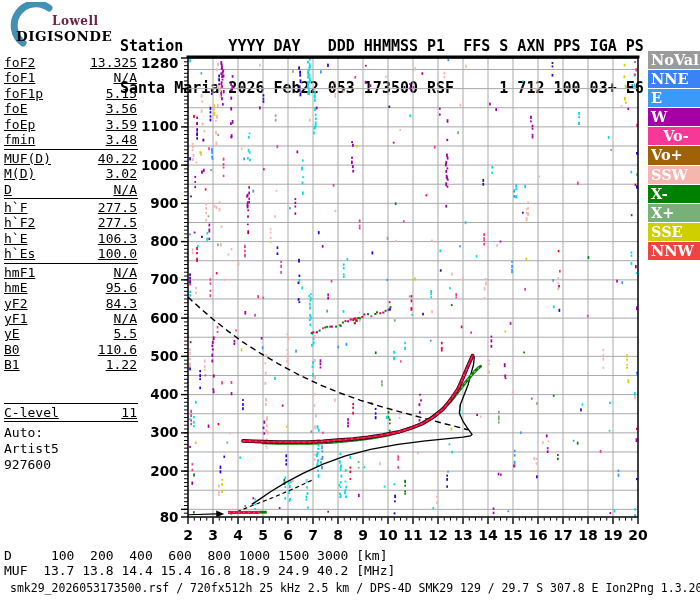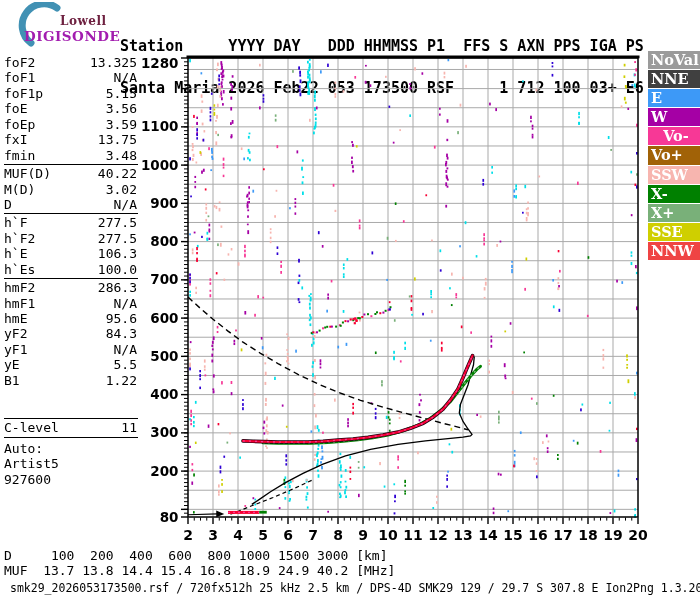--- a/index.html
+++ b/index.html
@@ -3,28 +3,28 @@
 <meta charset="utf-8">
 <style>
   html,body{margin:0;padding:0;}
   body{
     width:700px;height:600px;position:relative;overflow:hidden;
     background:#fff;color:#000;
     font-family:"DejaVu Sans Mono","Liberation Mono",monospace;
   }
   .abs{position:absolute;}
   
-  #logo{left:16px;top:2px;width:112px;height:48px;}
+  #logo{left:8px;top:2px;width:112px;height:48px;}
   #logo-line1{position:absolute;left:44px;top:12px;font:bold 12px "DejaVu Serif",serif;color:#6e2140;letter-spacing:0.5px;}
-  #logo-line2{position:absolute;left:8px;top:26px;font:bold 13.5px "DejaVu Serif",serif;color:#a21caf;letter-spacing:0.5px;text-align:center;}
+  #logo-line2{position:absolute;left:8px;top:26px;font:bold 13.5px "DejaVu Serif",serif;color:#000000;letter-spacing:0.5px;text-align:center;}
   
   #header{left:120px;top:11px;white-space:pre;font:bold 15px "DejaVu Sans Mono","Liberation Mono",monospace;line-height:14px;}
   
   #params{left:4px;top:55px;width:133px;}
-  .param-row{display:flex;justify-content:space-between;height:15.45px;font:13px "DejaVu Sans Mono","Liberation Mono",monospace;line-height:15.45px;}
+  .param-row{display:flex;justify-content:space-between;height:15.45px;font:13px "DejaVu Sans Mono","Liberation Mono",monospace;line-height:15.45px;text-decoration:underline;}
   .param-rule{border-top:1.2px solid #000;margin:1px 0 1px 0;width:134px;}
   .auto-row{height:15.8px;font:13px "DejaVu Sans Mono","Liberation Mono",monospace;line-height:15.8px;}
   #auto-block{margin-top:3px;}
   
   #legend{left:648px;top:51px;width:53px;}
   .legend-item{height:18.1px;margin-bottom:1px;color:#fff;font:bold 14.5px "DejaVu Serif","Liberation Serif",serif;line-height:18px;padding-left:3px;box-sizing:border-box;}
   
   #d-row{left:4px;top:548px;white-space:pre;font:13px "DejaVu Sans Mono","Liberation Mono",monospace;}
   #muf-row{left:4px;top:563px;white-space:pre;font:13px "DejaVu Sans Mono","Liberation Mono",monospace;}
   #status-row{left:10px;top:581px;white-space:pre;font:11.5px "DejaVu Sans Mono","Liberation Mono",monospace;text-align:center;}
@@ -61,24 +61,20 @@
     </div>
     <div class="param-row">
       <span>foE</span>
       <span>3.56</span>
     </div>
     <div class="param-row">
       <span>foEp</span>
       <span>3.59</span>
     </div>
     <div class="param-row">
-      <span>fxI</span>
-      <span>13.75</span>
-    </div>
-    <div class="param-row">
       <span>fmin</span>
       <span>3.48</span>
     </div>
     <div class="param-rule"></div>
     <div class="param-row">
       <span>MUF(D)</span>
       <span>40.22</span>
     </div>
     <div class="param-row">
       <span>M(D)</span>
@@ -100,42 +96,42 @@
     <div class="param-row">
       <span>h`E</span>
       <span>106.3</span>
     </div>
     <div class="param-row">
       <span>h`Es</span>
       <span>100.0</span>
     </div>
     <div class="param-rule"></div>
     <div class="param-row">
-      <span>hmF2</span>
-      <span>286.3</span>
-    </div>
-    <div class="param-row">
       <span>hmF1</span>
       <span>N/A</span>
     </div>
     <div class="param-row">
       <span>hmE</span>
       <span>95.6</span>
     </div>
     <div class="param-row">
       <span>yF2</span>
       <span>84.3</span>
     </div>
     <div class="param-row">
       <span>yF1</span>
       <span>N/A</span>
     </div>
     <div class="param-row">
       <span>yE</span>
       <span>5.5</span>
+    </div>
+    <div class="param-row">
+      <span>B0</span>
+      <span>110.6</span>
     </div>
     <div class="param-row">
       <span>B1</span>
       <span>1.22</span>
     </div>
     <div style="height: 29px;"></div>
     <div class="param-rule"></div>
     <div class="param-row">
       <span>C-level</span>
       <span>11</span>
@@ -1282,21 +1278,21 @@
     <text x="513" y="540" text-anchor="middle" font-family="&quot;DejaVu Sans&quot;,sans-serif" font-size="14px" font-weight="bold" fill="#000">15</text>
     <text x="538" y="540" text-anchor="middle" font-family="&quot;DejaVu Sans&quot;,sans-serif" font-size="14px" font-weight="bold" fill="#000">16</text>
     <text x="563" y="540" text-anchor="middle" font-family="&quot;DejaVu Sans&quot;,sans-serif" font-size="14px" font-weight="bold" fill="#000">17</text>
     <text x="588" y="540" text-anchor="middle" font-family="&quot;DejaVu Sans&quot;,sans-serif" font-size="14px" font-weight="bold" fill="#000">18</text>
     <text x="613" y="540" text-anchor="middle" font-family="&quot;DejaVu Sans&quot;,sans-serif" font-size="14px" font-weight="bold" fill="#000">19</text>
     <text x="638" y="540" text-anchor="middle" font-family="&quot;DejaVu Sans&quot;,sans-serif" font-size="14px" font-weight="bold" fill="#000">20</text>
   </svg>
 
 <div id="legend" class="abs">
     <div class="legend-item" style="background: rgb(155, 155, 155);">NoVal</div>
-    <div class="legend-item" style="background: #404040;">NNE</div>
+    <div class="legend-item" style="background: #3b82f6;">NNE</div>
     <div class="legend-item" style="background: rgb(61, 153, 247);">E</div>
     <div class="legend-item" style="background: rgb(165, 0, 165);">W</div>
     <div class="legend-item" style="background: rgb(247, 56, 150); text-align: center;">Vo-</div>
     <div class="legend-item" style="background: #a16207;">Vo+</div>
     <div class="legend-item" style="background: rgb(247, 181, 175);">SSW</div>
     <div class="legend-item" style="background: rgb(0, 128, 0);">X-</div>
     <div class="legend-item" style="background: rgb(121, 176, 121);">X+</div>
     <div class="legend-item" style="background: rgb(207, 207, 0);">SSE</div>
     <div class="legend-item" style="background: #ef4444;">NNW</div>
   </div>

